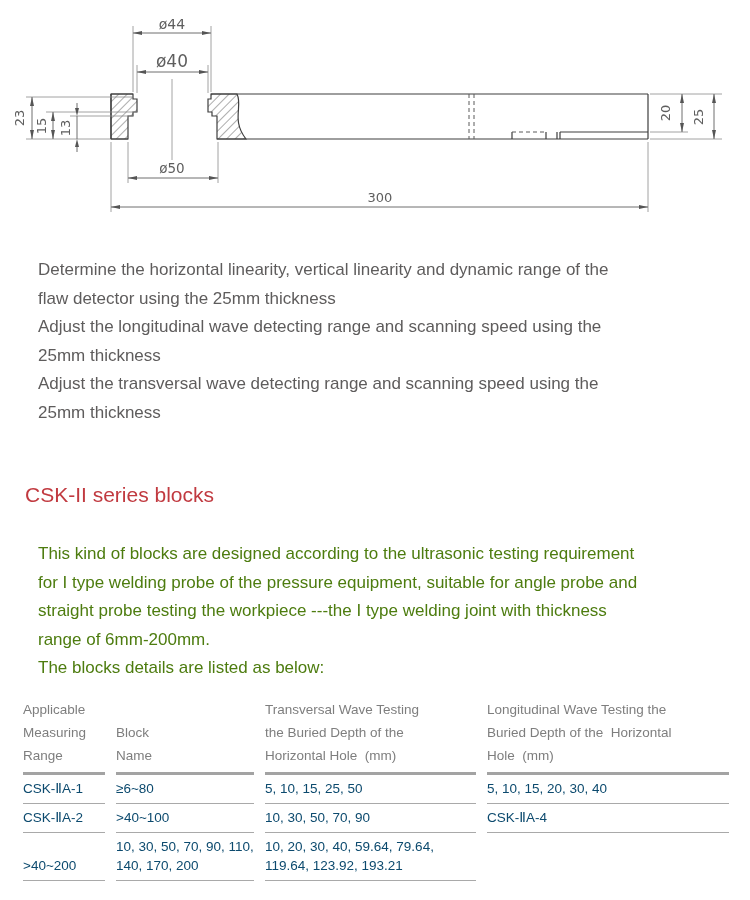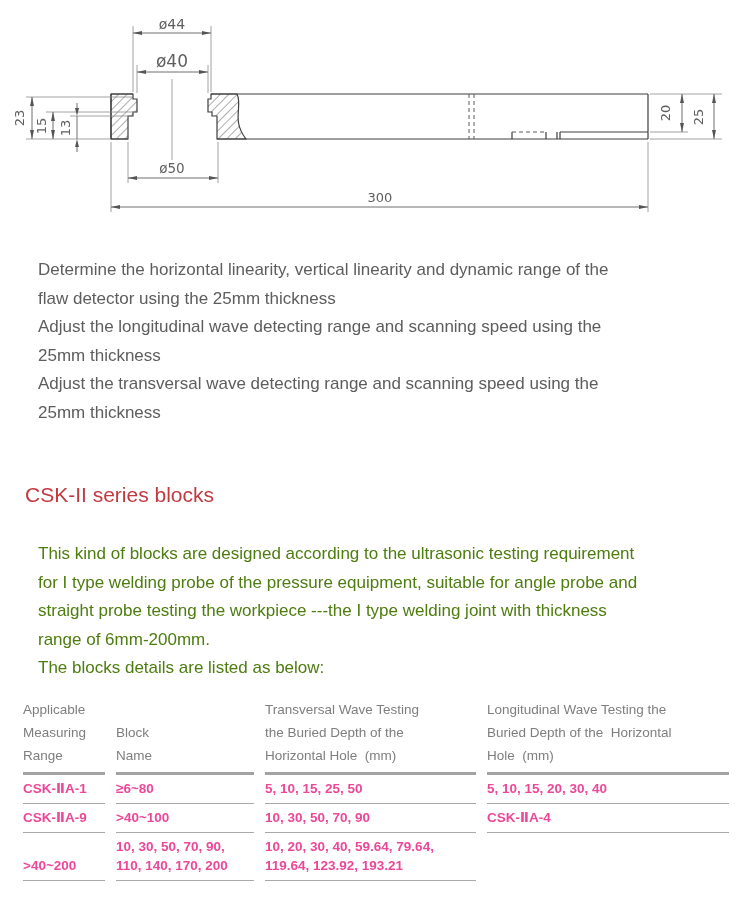--- a/index.html
+++ b/index.html
@@ -39,21 +39,21 @@
     width:684px;
   }
   .th {
     display:flex; align-items:flex-end;
     font-size:13.5px; line-height:23px; font-weight:400; color:#7e7e7e;
     border-bottom:3px solid #a3a3a3; padding-bottom:5px;
     white-space:pre-wrap;
   }
   .td {
     display:flex; align-items:flex-end;
-    font-size:13.5px; line-height:19px; font-weight:700; color:#ec4899;
+    font-size:13.5px; line-height:19px; font-weight:400; color:#0c4a6e;
     border-bottom:1px solid #a9a9a9; padding:4px 0 5px;
     white-space:pre-wrap;
   }
 </style>
 </head>
 <body>
 
 <div class="page">
 
   <svg class="drawing" viewBox="0 0 750 230">
@@ -150,21 +150,21 @@
 Horizontal Hole  (mm)</div>
     <div class="th">Longitudinal Wave Testing the
 Buried Depth of the  Horizontal
 Hole  (mm)</div>
 
     <div class="td">CSK-ⅡA-1</div>
     <div class="td">≥6~80</div>
     <div class="td">5, 10, 15, 25, 50</div>
     <div class="td">5, 10, 15, 20, 30, 40</div>
 
-    <div class="td">CSK-ⅡA-9</div>
+    <div class="td">CSK-ⅡA-2</div>
     <div class="td">&gt;40~100</div>
     <div class="td">10, 30, 50, 70, 90</div>
 
     <div class="td">CSK-ⅡA-4</div>
     <div class="td">&gt;40~200</div>
     <div class="td">10, 30, 50, 70, 90, 110, 140, 170, 200</div>
     <div class="td">10, 20, 30, 40, 59.64, 79.64, 119.64, 123.92, 193.21</div>
   </div>
 
 </div>

